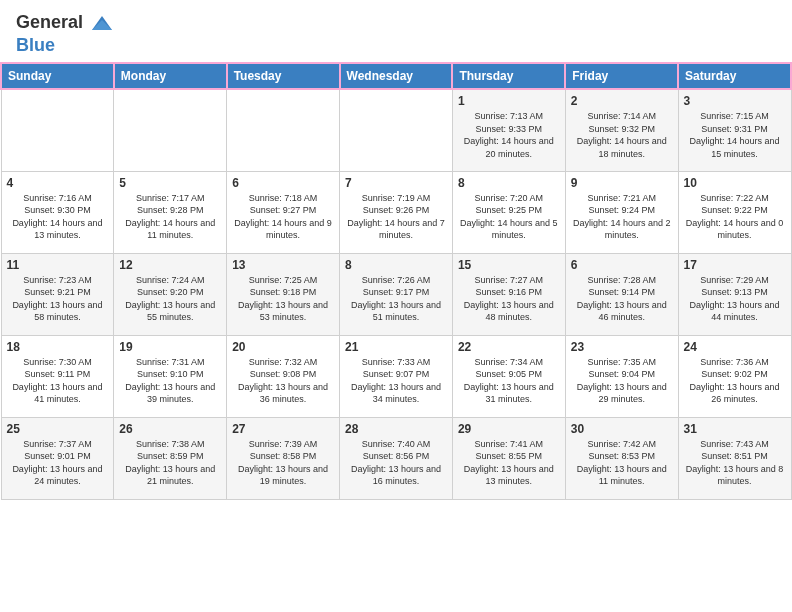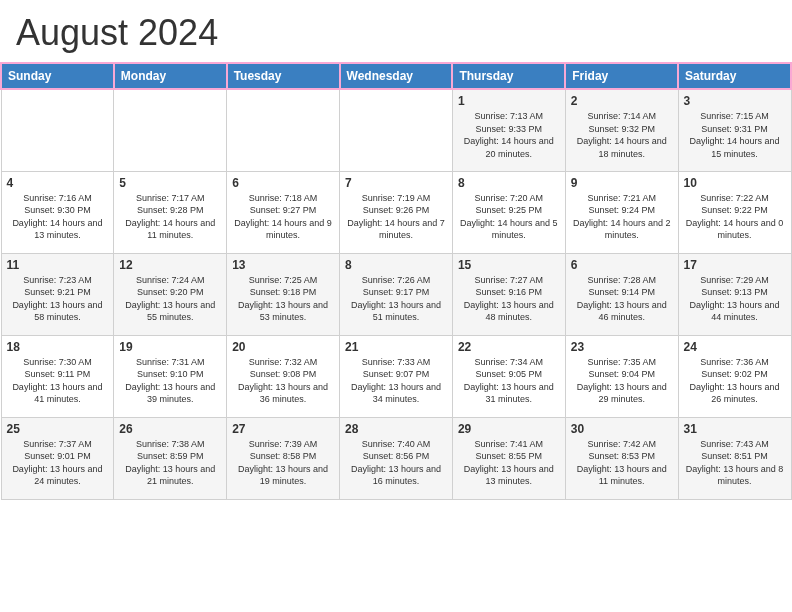--- a/index.html
+++ b/index.html
@@ -72,22 +72,32 @@
     }
 
     .empty { background: #fff !important; }
     .row-odd td { background: #f5f5f5; }
     .row-even td { background: #ffffff; }
   </style>
 </head>
 <body>
 
 <div class="header-area">
+  <div class="logo">
+    <div style="line-height:1;">
+      <span class="logo-text-general">General</span>
+      <svg class="logo-icon" viewBox="0 0 24 24" xmlns="http://www.w3.org/2000/svg" style="display:inline-block;vertical-align:middle;margin-left:2px;">
+        <polygon points="2,18 12,4 22,18" fill="#3a7fc1"></polygon>
+        <polygon points="2,18 12,8 22,18" fill="#5ba3e0" opacity="0.6"></polygon>
+      </svg>
+      <br>
+      <span class="logo-text-blue">Blue</span>
+    </div>
+  </div>
   <div class="title-area">
-    <div class="month-year">August 2024</div>
   </div>
 </div>
 
 <table class="calendar">
   <thead>
     <tr>
     <th>Sunday</th>
         <th>Monday</th>
         <th>Tuesday</th>
         <th>Wednesday</th>

